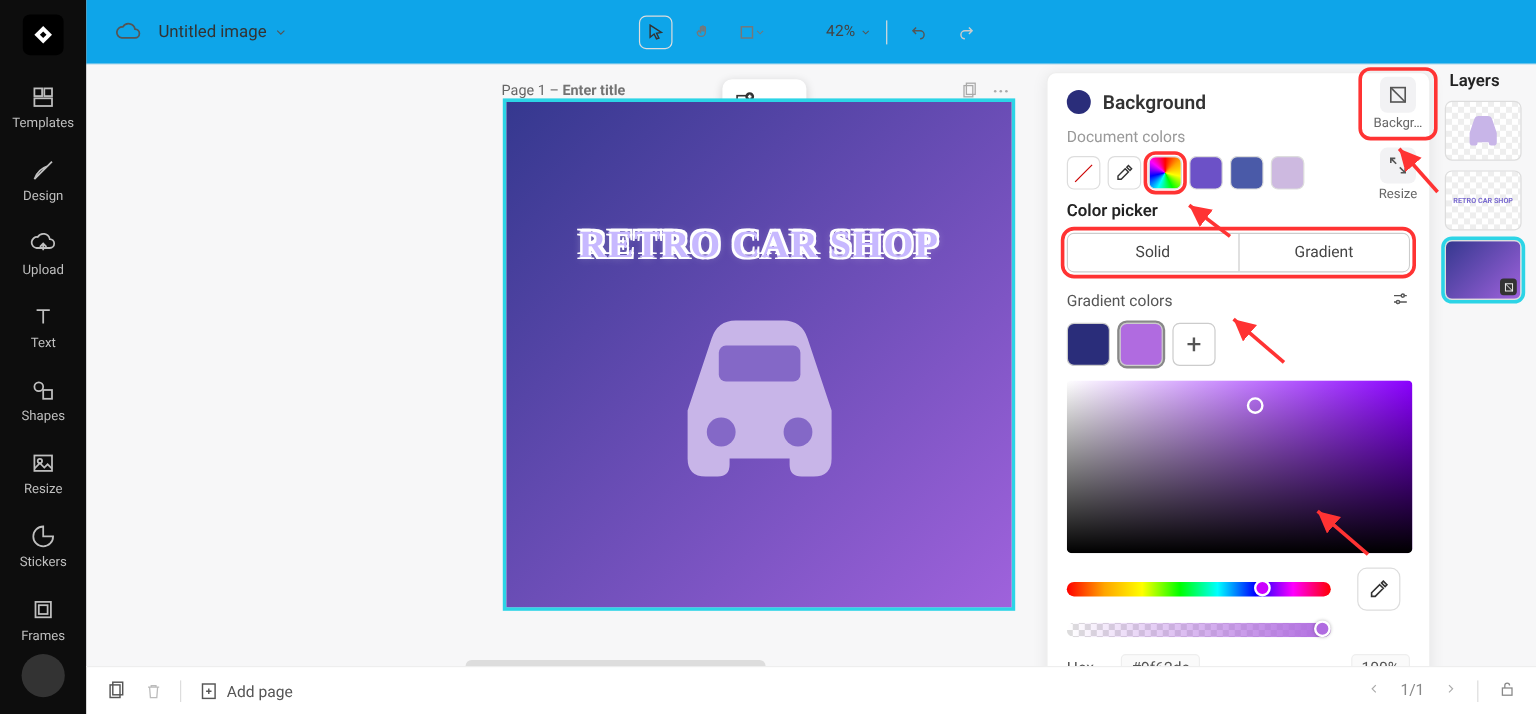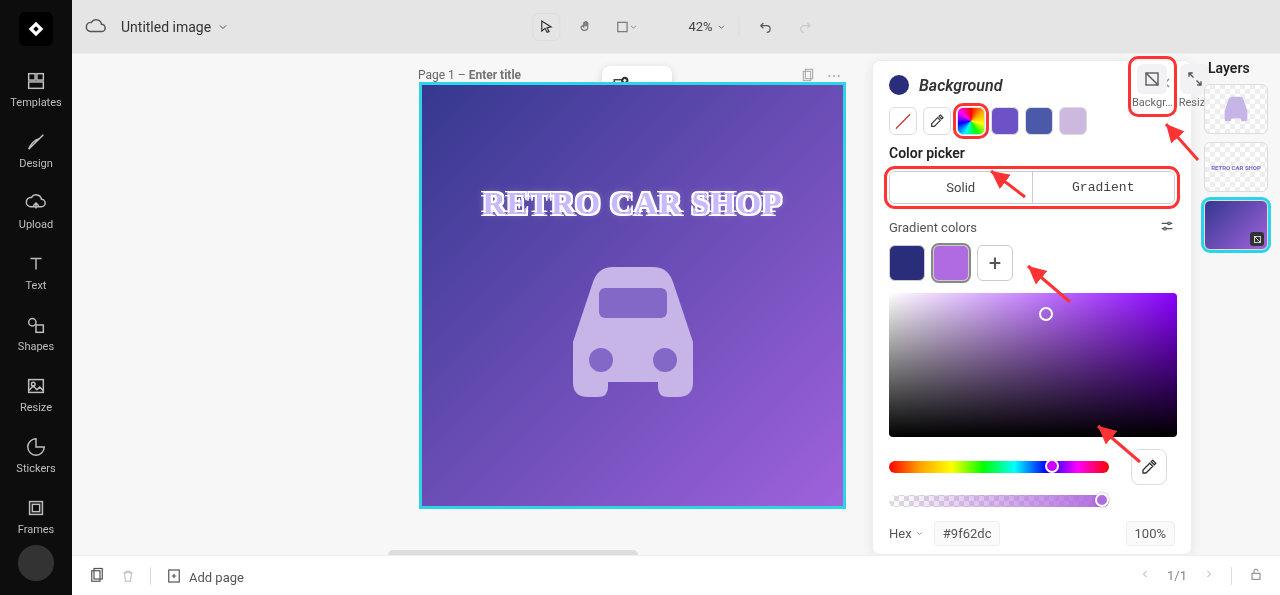--- a/index.html
+++ b/index.html
@@ -8,21 +8,21 @@
   
   .leftbar { position: absolute; left: 0; top: 0; width: 72px; height: 595px; background: #0d0d0d; display: flex; flex-direction: column; align-items: center; padding-top: 12px; }
   .logo { width: 34px; height: 34px; background:#000; border-radius:6px; display:flex; align-items:center; justify-content:center; margin-bottom:24px; }
   .logo svg { width: 22px; height: 22px; }
   .lb-item { width: 72px; display:flex; flex-direction:column; align-items:center; gap:4px; margin-bottom:22px; color:#bfbfbf; font-size:11px; cursor:pointer; }
   .lb-item .ico { width:22px; height:22px; display:flex; align-items:center; justify-content:center; }
   .lb-item svg { stroke:#bfbfbf; fill:none; stroke-width:1.6; }
   .lb-avatar { position:absolute; bottom:14px; width:36px; height:36px; border-radius:50%; background:#333; }
 
   
-  .topbar { position:absolute; left:72px; top:0; right:0; height:54px; background:#e5e5e5; border-bottom:1px solid #eee; display:flex; align-items:center; padding:0 13px; }
+  .topbar { position:absolute; left:72px; top:0; right:0; height:54px; background:#0ea5e9; border-bottom:1px solid #eee; display:flex; align-items:center; padding:0 24px; }
   .tb-left { display:flex; align-items:center; gap:14px; }
   .cloud-ico { width:22px; height:22px; }
   .title-inp { font-size:14px; color:#333; display:flex; align-items:center; gap:6px; }
   .tb-center { position:absolute; left:50%; transform:translateX(-50%); display:flex; align-items:center; gap:12px; }
   .tc-btn { width:28px; height:28px; display:flex; align-items:center; justify-content:center; cursor:pointer; border-radius:6px; }
   .tc-btn.active { border:1px solid #ddd; }
   .zoom { font-size:13px; color:#444; display:flex; align-items:center; gap:4px;margin-left:36px; }
   .tb-right { margin-left:auto; display:flex; align-items:center; gap:12px; }
   .export-btn { background:#1bc0f0; color:#fff; border:none; border-radius:6px; padding:6px 12px; font-size:14px; font-weight:600; display:flex; align-items:center; gap:6px; cursor:pointer; }
   .circ-btn { width:24px; height:24px; display:flex; align-items:center; justify-content:center; cursor:pointer; }
@@ -36,62 +36,62 @@
   .canvas-wrap { position:absolute; left:347px; top:28px; width:427px; height:427px; border:3px solid #2cd4e6; }
   .canvas-bg { width:100%; height:100%; background:linear-gradient(135deg,#35388f 0%, #9f62dc 100%); display:flex; flex-direction:column; align-items:center; padding-top:100px; }
   .canvas-title { font-family: Georgia, serif; font-size:32px; font-weight:700; color:#c7b8ff; text-shadow: -2px -2px 0 #fff, 2px -2px 0 #fff, -2px 2px 0 #fff, 2px 2px 0 #fff, 0 0 8px rgba(255,255,255,.4); letter-spacing:1px; }
   .car-icon { margin-top:20px; width:200px; height:180px; }
 
   .float-toolbar { position:absolute; left:530px; top:12px; background:#fff; border-radius:8px; box-shadow:0 2px 8px rgba(0,0,0,.15); display:flex; align-items:center; padding:4px; gap:2px; }
   .ft-btn { width:30px; height:30px; display:flex; align-items:center; justify-content:center; cursor:pointer; border-radius:6px; }
 
   
   .bg-panel { position:absolute; left:800px; top:6px; width:320px; background:#fff; border:1px solid #eee; border-radius:8px; box-shadow:0 2px 12px rgba(0,0,0,.08); padding:14px 16px 8px; }
-  .bgp-hdr { display:flex; align-items:center; gap:10px; margin-bottom:12px;font-style:italic; }
+  .bgp-hdr { display:flex; align-items:center; gap:10px; margin-bottom:12px; }
   .bgp-dot { width:20px; height:20px; border-radius:50%; background:#2a2d7a; }
   .bgp-title { font-size:16px; font-weight:600; color:#333; flex:1; }
   .bgp-close { width:18px; cursor:pointer; color:#888; }
   .doc-colors-lbl { font-size:13px; color:#999; margin:8px 0; }
   .swatches { display:flex; gap:6px; margin-bottom:10px; }
   .swatch { width:28px; height:28px; border-radius:6px; border:1px solid #ddd; cursor:pointer; }
   .swatch.none { background:#fff; position:relative; }
   .swatch.none::after { content:""; position:absolute; left:3px; right:3px; top:50%; border-top:1.5px solid #c00; transform:rotate(-45deg); }
   .swatch.eyedrop { display:flex; align-items:center; justify-content:center; background:#fff; }
   .swatch.rainbow { background:conic-gradient(red,orange,yellow,lime,cyan,blue,magenta,red); outline:3px solid #f33; outline-offset:1px; }
   .swatch.c1 { background:#6c51c7; }
   .swatch.c2 { background:#4a5aa8; }
   .swatch.c3 { background:#cdb9e0; }
   .red-box { outline:3px solid #f33; outline-offset:2px; }
 
   
   .cp-title { font-size:14px; font-weight:600; margin:6px 0 10px; color:#222; }
   .tabs { display:flex; border:1px solid #ccc; border-radius:6px; overflow:hidden; margin-bottom:14px; }
   .tab { flex:1; text-align:center; padding:8px 0; font-size:13px; cursor:pointer; background:#fff; color:#444; }
-  .tab + .tab { border-left:1px solid #ccc;font-family:Liberation Mono, monospace; }
+  .tab + .tab { border-left:1px solid #ccc; }
   .tab.active { background:#fff; font-weight:400; }
   .tabs.red-box { outline:3px solid #f33; outline-offset:2px; }
   .grad-lbl { font-size:13px; color:#555; margin-bottom:8px; display:flex; align-items:center; justify-content:space-between; }
   .sliders-ico { width:16px; height:16px; }
   .grad-stops { display:flex; gap:8px; margin-bottom:12px; }
   .gstop { width:36px; height:36px; border-radius:6px; border:1px solid #ccc; cursor:pointer; display:flex; align-items:center; justify-content:center; }
   .gstop.navy { background:#2a2d7a; }
   .gstop.purple { background:#b06be0; outline:2px solid #888; }
   .gstop.add { background:#fff; font-size:22px; color:#555; }
   .sv-panel { width:288px; height:144px; background:linear-gradient(to top, #000, transparent), linear-gradient(to right, #fff, #8a00ff); border-radius:4px; position:relative; margin-bottom:12px; }
   .sv-marker { position:absolute; width:14px; height:14px; border:2px solid #fff; border-radius:50%; left:150px; top:14px; }
   .hue-bar { width:220px; height:12px; border-radius:6px; background:linear-gradient(to right, red,orange,yellow,lime,cyan,blue,magenta,red); position:relative; display:inline-block; vertical-align:middle; }
   .hue-marker { position:absolute; width:14px; height:14px; border:2px solid #fff; border-radius:50%; background:#c0f; top:-2px; left:156px; }
   .eyedrop-btn { width:36px; height:36px; border:1px solid #ddd; border-radius:8px; display:inline-flex; align-items:center; justify-content:center; margin-left:18px; vertical-align:middle; cursor:pointer; }
   .alpha-bar { width:220px; height:12px; border-radius:6px; margin-top:10px; background:linear-gradient(to right, rgba(176,107,224,0), #b06be0), repeating-conic-gradient(#ddd 0 25%, #fff 0 50%) 0/10px 10px; position:relative; }
   .alpha-marker { position:absolute; width:14px; height:14px; border:2px solid #fff; border-radius:50%; background:#b06be0; top:-2px; left:206px; box-shadow:0 0 3px rgba(0,0,0,.3); }
   .hex-row { display:flex; gap:10px; margin-top:14px; align-items:center; font-size:13px; color:#555; }
   .hex-row .val { border:1px solid #eee; border-radius:4px; padding:4px 8px; background:#fafafa; }
 
   
-  .actions-col { position:absolute; left:1060px; top:6px; width:66px; display:flex; flex-direction:row; align-items:center; gap:6px; }
+  .actions-col { position:absolute; left:1060px; top:6px; width:66px; display:flex; flex-direction:column; align-items:center; gap:6px; }
   .ac-item { width:58px; display:flex; flex-direction:column; align-items:center; gap:2px; font-size:11px; color:#666; cursor:pointer; padding:4px 0; border-radius:6px; }
   .ac-item .ic { width:30px; height:30px; display:flex; align-items:center; justify-content:center; background:#f2f2f4; border-radius:6px; }
   .ac-item.hl { outline:3px solid #f33; outline-offset:1px; }
 
   
   .layers { position:absolute; left:1132px; top:6px; width:140px; }
   .layers-title { font-size:14px; font-weight:600; color:#222; margin-bottom:8px; padding-left:4px; }
   .layer-thumb { width:64px; height:50px; border-radius:6px; border:1px solid #ddd; margin-bottom:8px; background:repeating-conic-gradient(#eee 0 25%, #fff 0 50%) 0/10px 10px; display:flex; align-items:center; justify-content:center; overflow:hidden; }
   .layer-thumb.sel { outline:3px solid #2cd4e6; }
   .lt-car svg { width:40px; height:34px; }
@@ -298,20 +298,21 @@
   <div class="hscroll"></div>
 
   <div class="bg-panel">
     <div class="bgp-hdr">
       <span class="bgp-dot"></span>
       <span class="bgp-title">Background</span>
       <span class="bgp-close"><svg width="16" height="16" viewBox="0 0 24 24" stroke="#888" stroke-width="2">
             <path d="M6 6l12 12M18 6L6 18"></path>
           </svg></span>
     </div>
+    <div class="doc-colors-lbl">Document colors</div>
     <div class="swatches">
       <span class="swatch none"></span>
       <span class="swatch eyedrop">
           <svg width="16" height="16" viewBox="0 0 24 24" fill="none" stroke="#333" stroke-width="1.8">
             <path d="M17 3l4 4-2 2-4-4zM13 7l4 4-9 9H4v-4z"></path>
           </svg>
         </span>
       <span class="swatch rainbow"></span>
       <span class="swatch c1"></span>
       <span class="swatch c2"></span>

